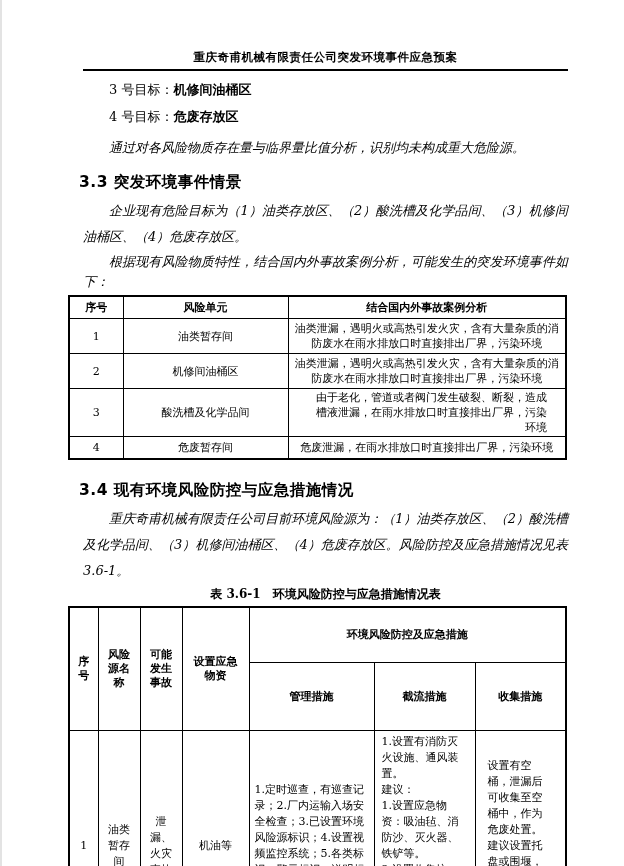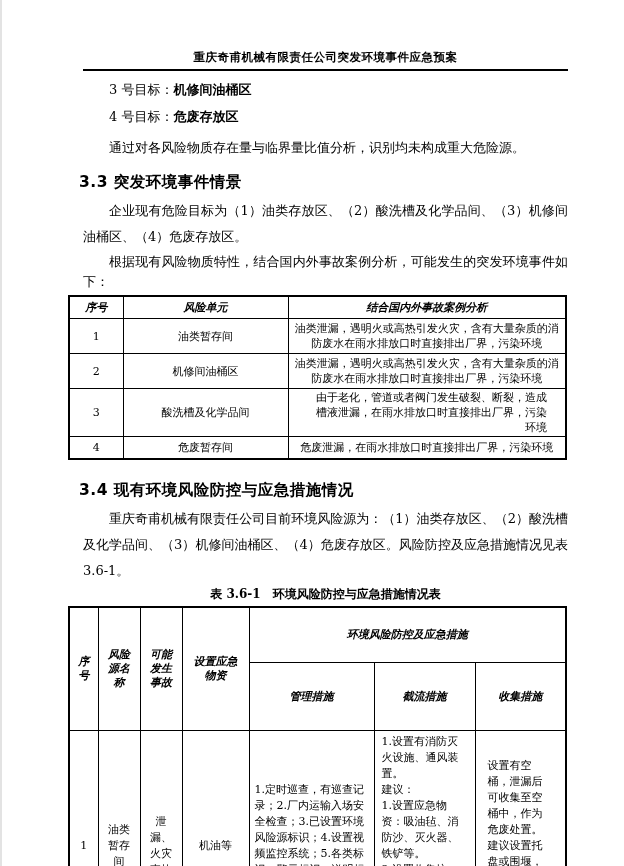--- a/index.html
+++ b/index.html
@@ -30,20 +30,21 @@
   p { margin:0; }
   .target-line {
     margin:10px 0 0 26px;
     font-size:13px; line-height:17px;
   }
   .target-line b { font-weight:bold; }
   .body-para {
     font-size:13px; line-height:20px;
     text-indent:26px;
     text-align:justify;
+    font-style:italic;
   }
   .p-risk { margin-top:13px; }
   .sec-heading {
     margin:14px 0 0 -4px;
     font-size:15.5px; font-weight:bold;
     font-family:"DejaVu Sans","Liberation Sans",sans-serif;
     letter-spacing:0.5px;
   }
   .p-targets { margin-top:5px; line-height:26px; }
   .p-scen { margin-top:2px; line-height:20px; }
@@ -60,21 +61,21 @@
     border:2px solid #000;
     font-size:11px;
   }
   th, td {
     border:1px solid #000;
     padding:1px 4px;
     vertical-align:middle;
     font-weight:normal;
     word-break:break-all;
   }
-  th { font-weight:bold; text-align:center;font-style:italic; }
+  th { font-weight:bold; text-align:center; }
   
   .t1 col.c-seq { width:54px; }
   .t1 col.c-unit { width:165px; }
   .t1 col.c-event { width:278px; }
   .t1 th { height:19px; }
   .t1 td { text-align:center; line-height:15px; }
   .t1 tr.r2 td { height:32px; }
   .t1 td.left { text-align:right; padding:1px 18px; }
   .t1 tr.r1 td { height:19px; }
   

